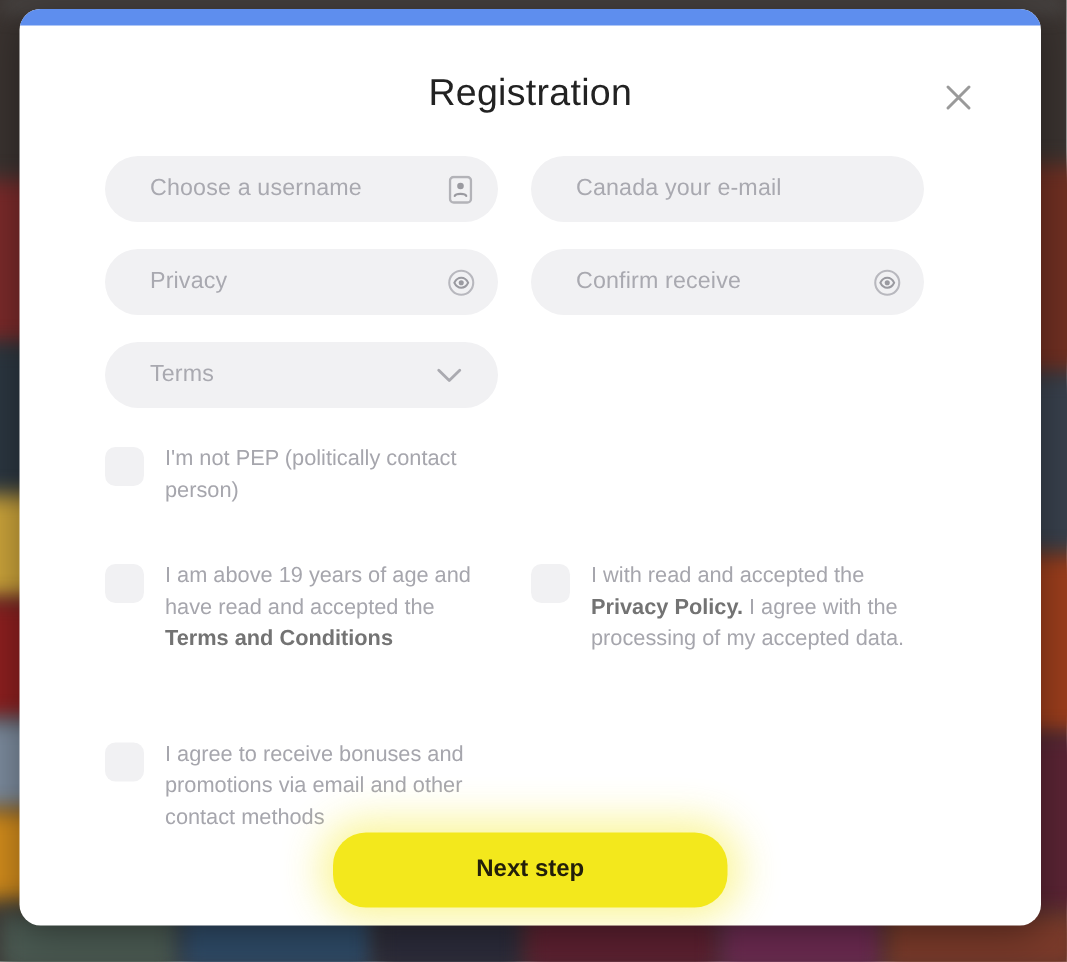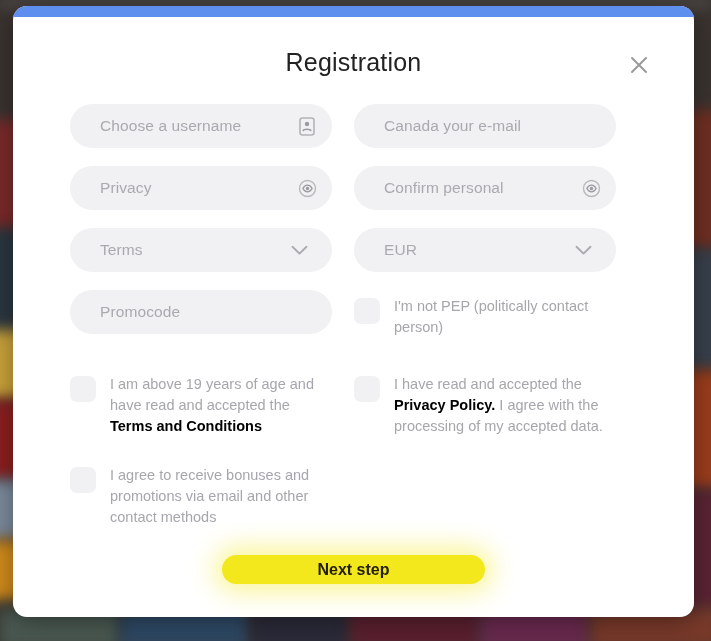--- a/index.html
+++ b/index.html
@@ -130,42 +130,42 @@
     cursor: pointer;
   }
   .check-text {
     font-size: 14.5px;
     line-height: 21px;
     color: #a6a6ad;
     font-weight: 400;
     max-width: 225px;
   }
   .check-text a {
-    color: #000000;
+    color: #737373;
     font-weight: 700;
     text-decoration: none;
     cursor: pointer;
   }
 
   .pep-block { padding-top: 6px; }
   .terms-block { margin-top: 18px; }
-  .bonus-block { margin-top: 28px; }
+  .bonus-block { margin-top: 56px; }
 
   
   #submit-wrap {
     position: absolute;
     left: 0;
     top: 549px;
     width: 100%;
     display: flex;
     justify-content: center;
   }
   #next-step-button {
     width: 263px;
-    height: 29px;
+    height: 50px;
     border: none;
     border-radius: 22px;
     background: #f3e81c;
     color: #231f0a;
     font-family: "Liberation Sans", sans-serif;
     font-size: 16px;
     font-weight: 700;
     cursor: pointer;
     box-shadow: 0 0 26px 8px rgba(243,232,28,.45);
   }
@@ -237,21 +237,21 @@
             <svg width="19" height="19" viewBox="0 0 19 19">
               <circle cx="9.5" cy="9.5" r="8" fill="none" stroke="#b8b8be" stroke-width="1.4"></circle>
               <path d="M9.5 6.2c3 0 4.6 3.3 4.6 3.3s-1.6 3.3-4.6 3.3S4.9 9.5 4.9 9.5 6.5 6.2 9.5 6.2z" fill="none" stroke="#9a9aa0" stroke-width="1.3"></path>
               <circle cx="9.5" cy="9.5" r="1.7" fill="#9a9aa0"></circle>
             </svg>
           </span>
         </div>
       </div>
       <div class="col">
         <div class="field">
-          <span class="ph">Confirm personal</span>
+          <span class="ph">Confirm receive</span>
           <span class="field-icon">
             <svg width="19" height="19" viewBox="0 0 19 19">
               <circle cx="9.5" cy="9.5" r="8" fill="none" stroke="#b8b8be" stroke-width="1.4"></circle>
               <path d="M9.5 6.2c3 0 4.6 3.3 4.6 3.3s-1.6 3.3-4.6 3.3S4.9 9.5 4.9 9.5 6.5 6.2 9.5 6.2z" fill="none" stroke="#9a9aa0" stroke-width="1.3"></path>
               <circle cx="9.5" cy="9.5" r="1.7" fill="#9a9aa0"></circle>
             </svg>
           </span>
         </div>
       </div>
     </div>
@@ -260,38 +260,23 @@
       <div class="col">
         <div class="field select">
           <span class="ph">Terms</span>
           <span class="field-icon">
             <svg width="17" height="11" viewBox="0 0 17 11">
               <path d="M1.5 1.8 L8.5 8.6 L15.5 1.8" fill="none" stroke="#aaaab0" stroke-width="1.9" stroke-linecap="round" stroke-linejoin="round"></path>
             </svg>
           </span>
         </div>
       </div>
-      <div class="col">
-        <div class="field select">
-          <span class="ph">EUR</span>
-          <span class="field-icon">
-            <svg width="17" height="11" viewBox="0 0 17 11">
-              <path d="M1.5 1.8 L8.5 8.6 L15.5 1.8" fill="none" stroke="#aaaab0" stroke-width="1.9" stroke-linecap="round" stroke-linejoin="round"></path>
-            </svg>
-          </span>
-        </div>
-      </div>
-    </div>
-
-    <div class="row">
-      <div class="col">
-        <div class="field">
-          <span class="ph">Promocode</span>
-        </div>
-      </div>
+    </div>
+
+    <div class="row">
       <div class="col">
         <div class="check-row pep-block">
           <span class="checkbox"></span>
           <span class="check-text">I'm not PEP (politically contact person)</span>
         </div>
       </div>
     </div>
 
     <div class="row">
       <div class="col">
@@ -302,21 +287,21 @@
 
         <div class="check-row bonus-block">
           <span class="checkbox"></span>
           <span class="check-text">I agree to receive bonuses and promotions via email and other contact methods</span>
         </div>
       </div>
 
       <div class="col">
         <div class="check-row terms-block">
           <span class="checkbox"></span>
-          <span class="check-text"><span>I have read and accepted the </span><a>Privacy Policy.</a><span> I agree with the processing of my accepted data.</span></span>
+          <span class="check-text"><span>I with read and accepted the </span><a>Privacy Policy.</a><span> I agree with the processing of my accepted data.</span></span>
         </div>
       </div>
     </div>
 
   </div>
 
   <div id="submit-wrap">
     <button id="next-step-button">Next step</button>
   </div>
 

